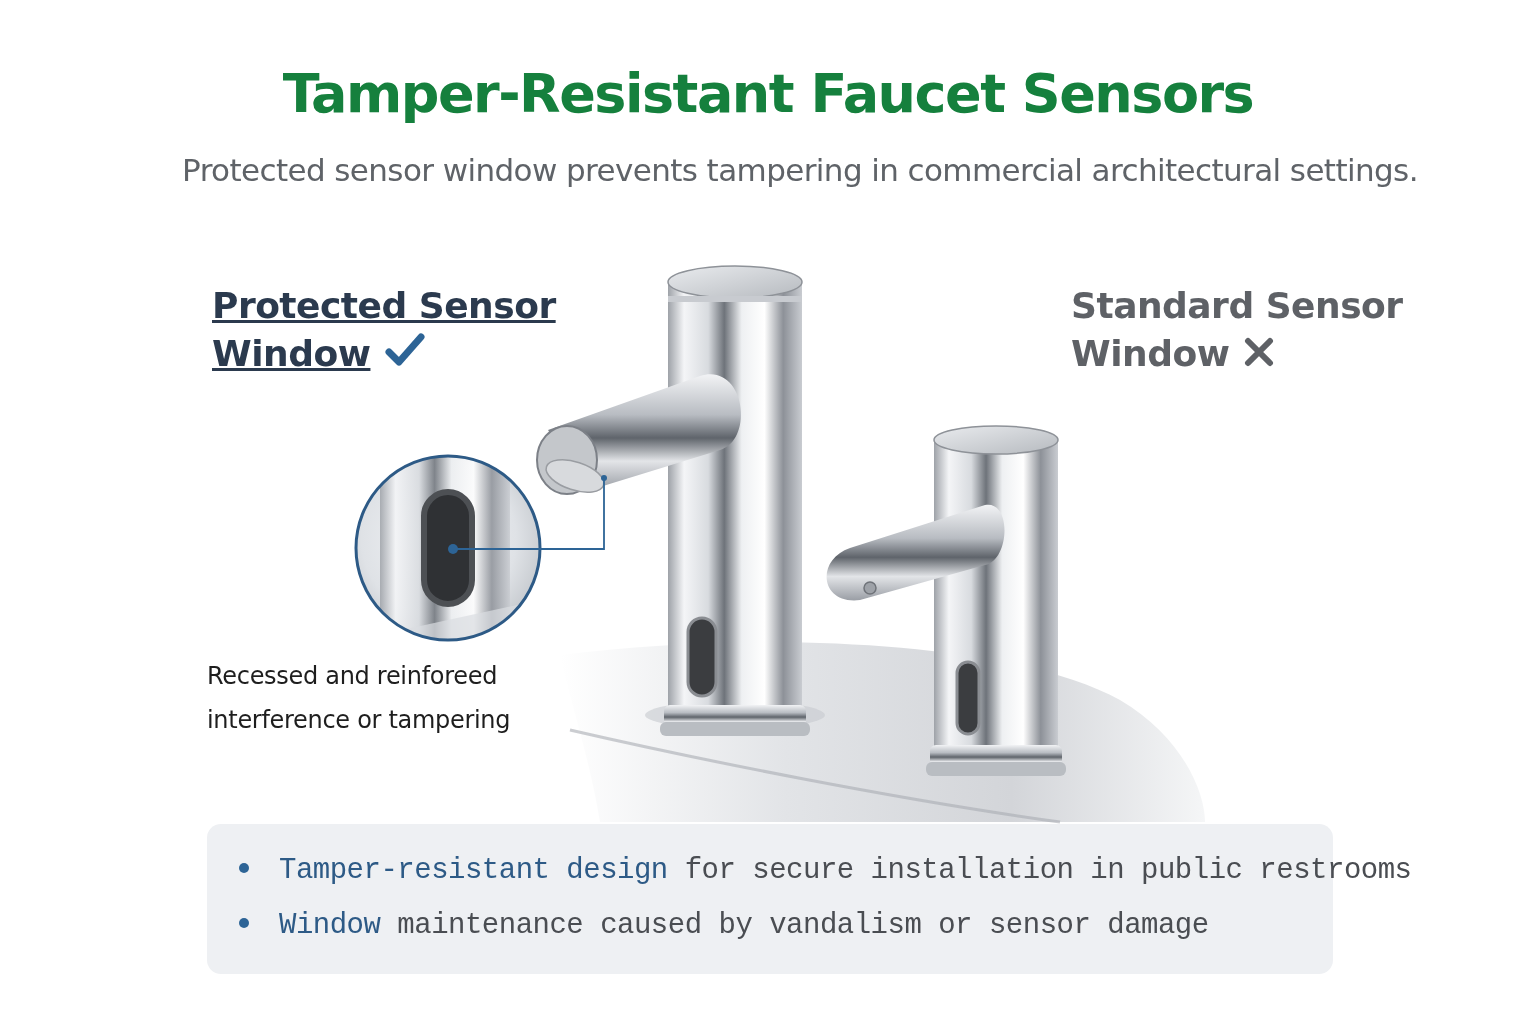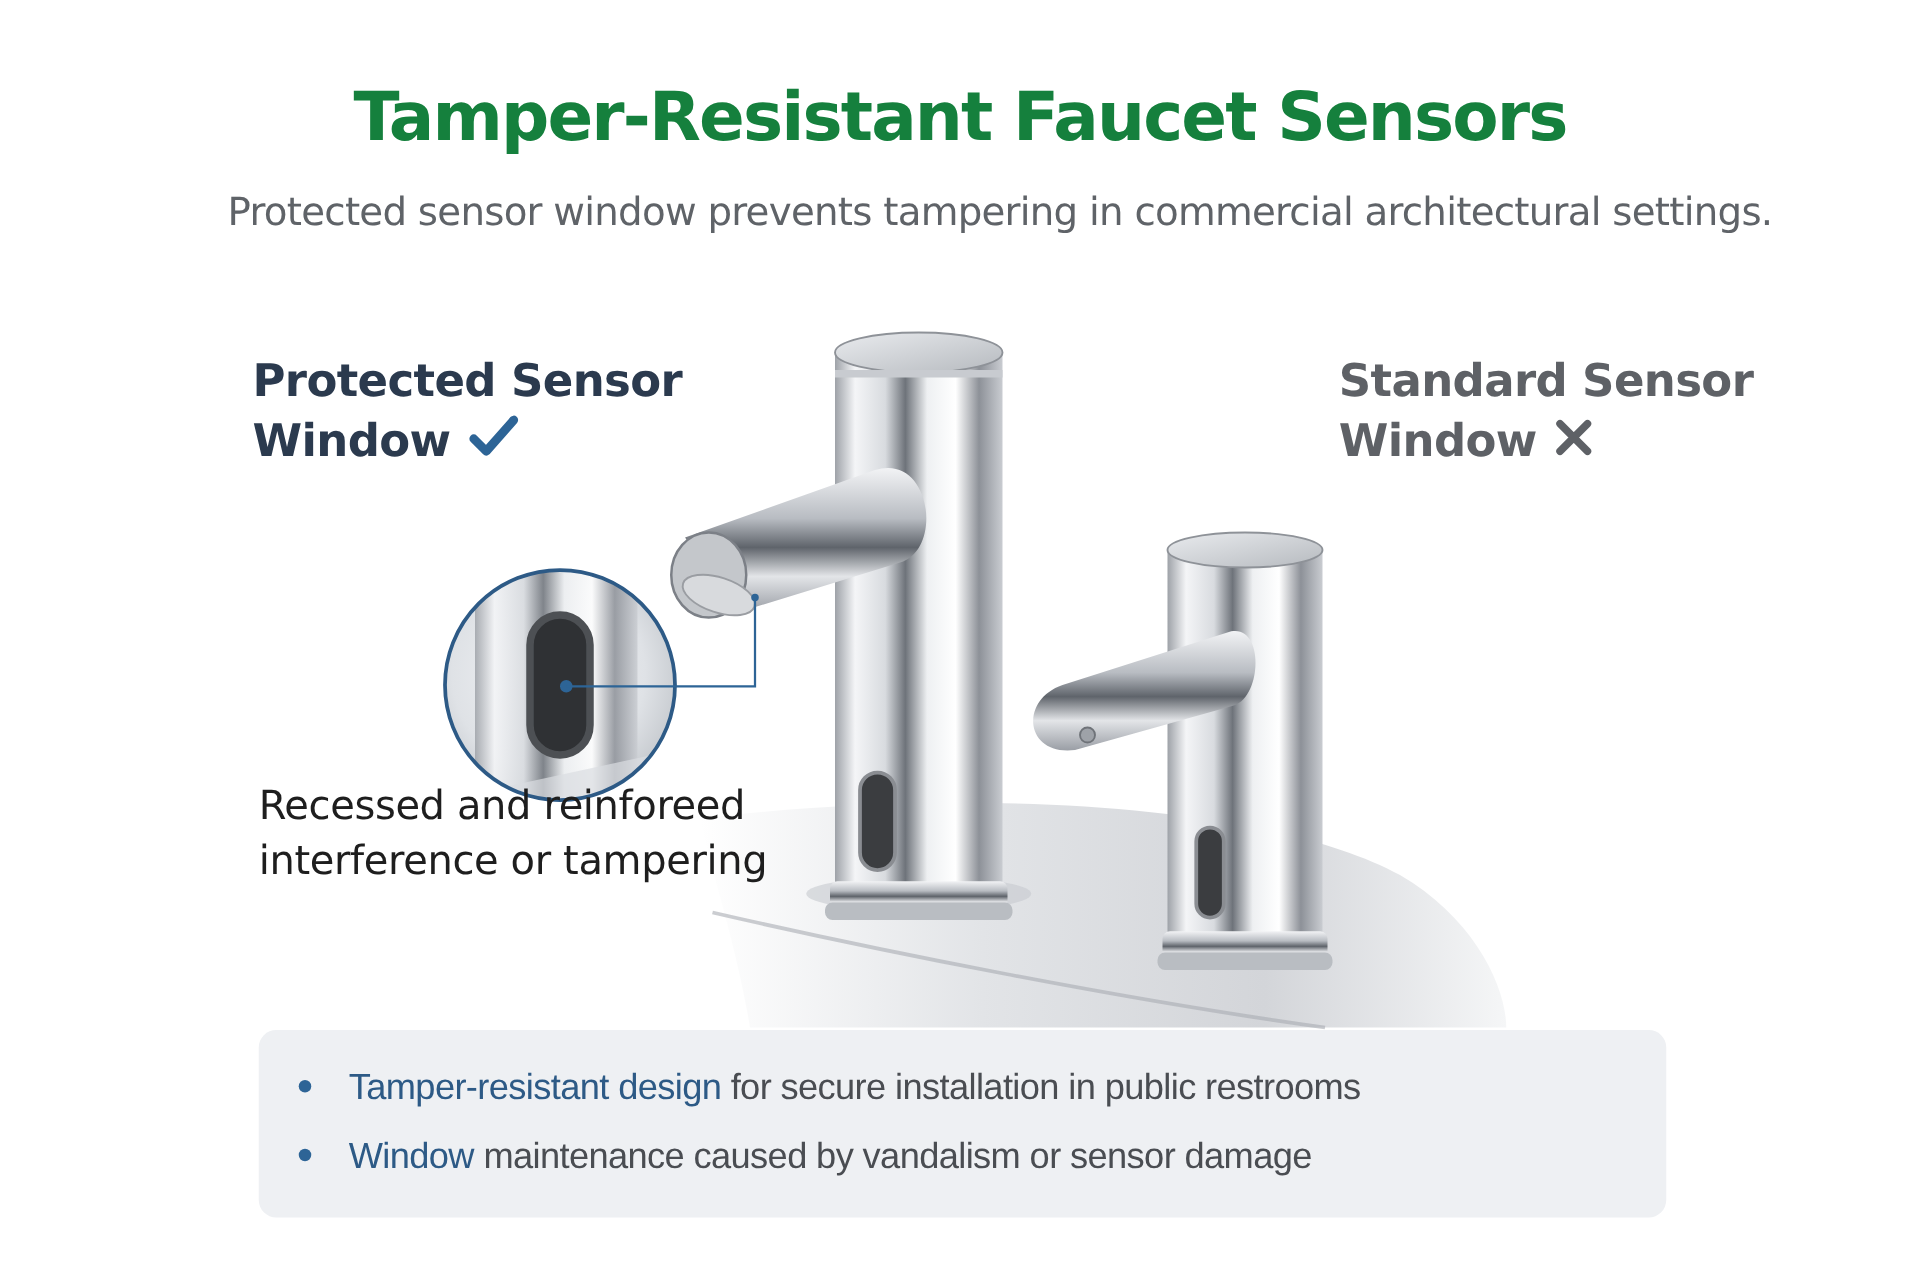--- a/index.html
+++ b/index.html
@@ -1,30 +1,30 @@
 <!DOCTYPE html>
 <html><head>
 <meta charset="utf-8">
 <style>
   html, body { margin:0; padding:0; background:#ffffff; }
   body { width:1536px; height:1024px; position:relative; overflow:hidden; font-family:"Liberation Sans", sans-serif; }
   .title { position:absolute; left:0; top:62px; width:1536px; text-align:center; font-family:"DejaVu Sans", sans-serif; font-weight:bold; font-size:54px; letter-spacing:-1.5px; color:#15803d; }
   .subtitle { position:absolute; left:0; top:152px; width:1536px; text-align:center; font-family:"DejaVu Sans", sans-serif; font-size:31px; letter-spacing:-0.6px; color:#5f6368;padding-left:32px; }
 
   .label { position:absolute; font-family:"DejaVu Sans", sans-serif; font-weight:bold; font-size:36px; line-height:48px; letter-spacing:-0.5px; }
-  .label-left { left:202px; top:282px; color:#2b3a4e; }
+  .label-left { left:212px; top:282px; color:#2b3a4e;text-decoration:underline; }
   .label-right { left:1071px; top:282px; color:#5e6166; }
   .mark { display:inline-block; vertical-align:middle; margin-left:14px; }
 
-  .desc { position:absolute; left:207px; top:622px; font-family:"DejaVu Sans", sans-serif; font-size:32px; line-height:44px; color:#1e1e1e; letter-spacing:-0.3px; }
+  .desc { position:absolute; left:207px; top:654px; font-family:"DejaVu Sans", sans-serif; font-size:24px; line-height:44px; color:#1e1e1e; letter-spacing:-0.3px; }
 
   .scene { position:absolute; left:0; top:0; width:1536px; height:1024px; pointer-events:none; }
 
   .panel { position:absolute; left:207px; top:824px; width:1126px; height:150px; background:#eef0f3; border-radius:14px; }
-  .bullet-row { position:absolute; left:32px; font-family:Liberation Sans, sans-serif; font-size:29px; letter-spacing:-0.5px; color:#4a4d52; white-space:nowrap; }
+  .bullet-row { position:absolute; left:32px; font-family:Liberation Mono, monospace; font-size:29px; letter-spacing:-0.5px; color:#4a4d52; white-space:nowrap; }
   .bullet-row .dot { display:inline-block; width:10px; height:10px; border-radius:50%; background:#2d6496; vertical-align:middle; margin-right:30px; position:relative; top:-2px; }
   .accent { color:#2d5a86; }
   .row1 { top:30px; }
   .row2 { top:85px; }
 </style>
 </head>
 <body>
 
 <div class="title">Tamper-Resistant Faucet Sensors</div>
 <div class="subtitle">Protected sensor window prevents tampering in commercial architectural settings.</div>

